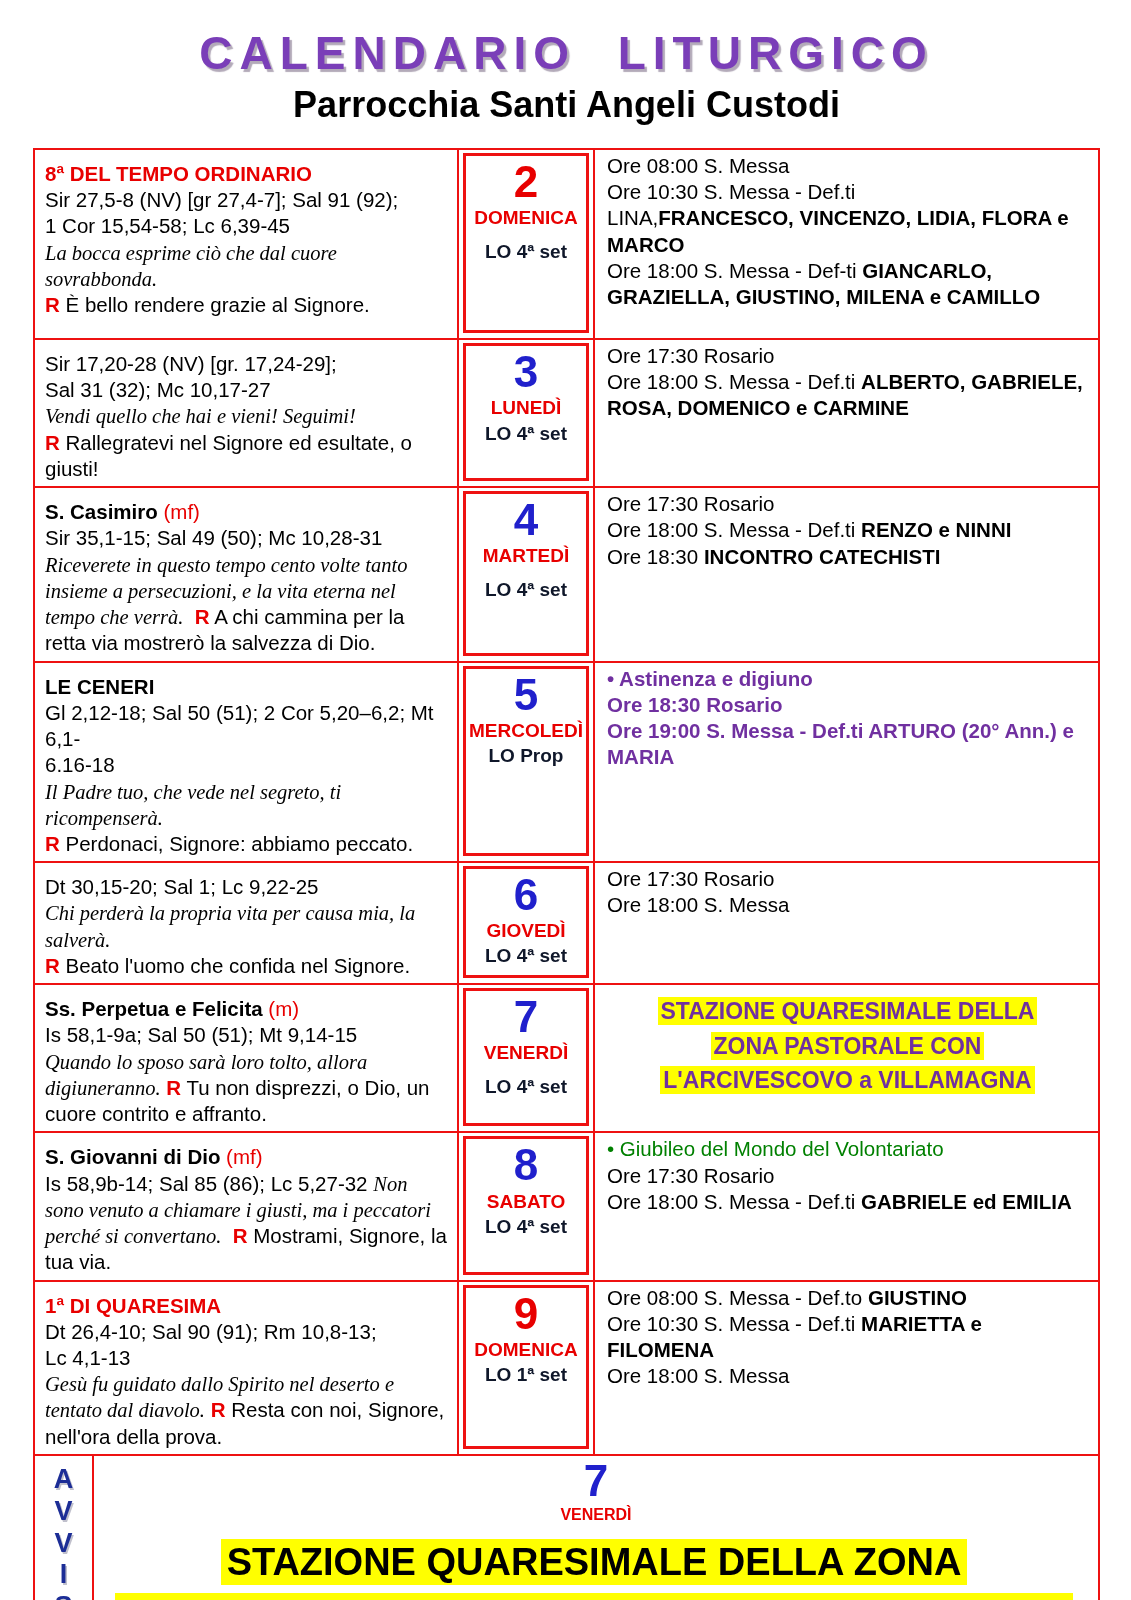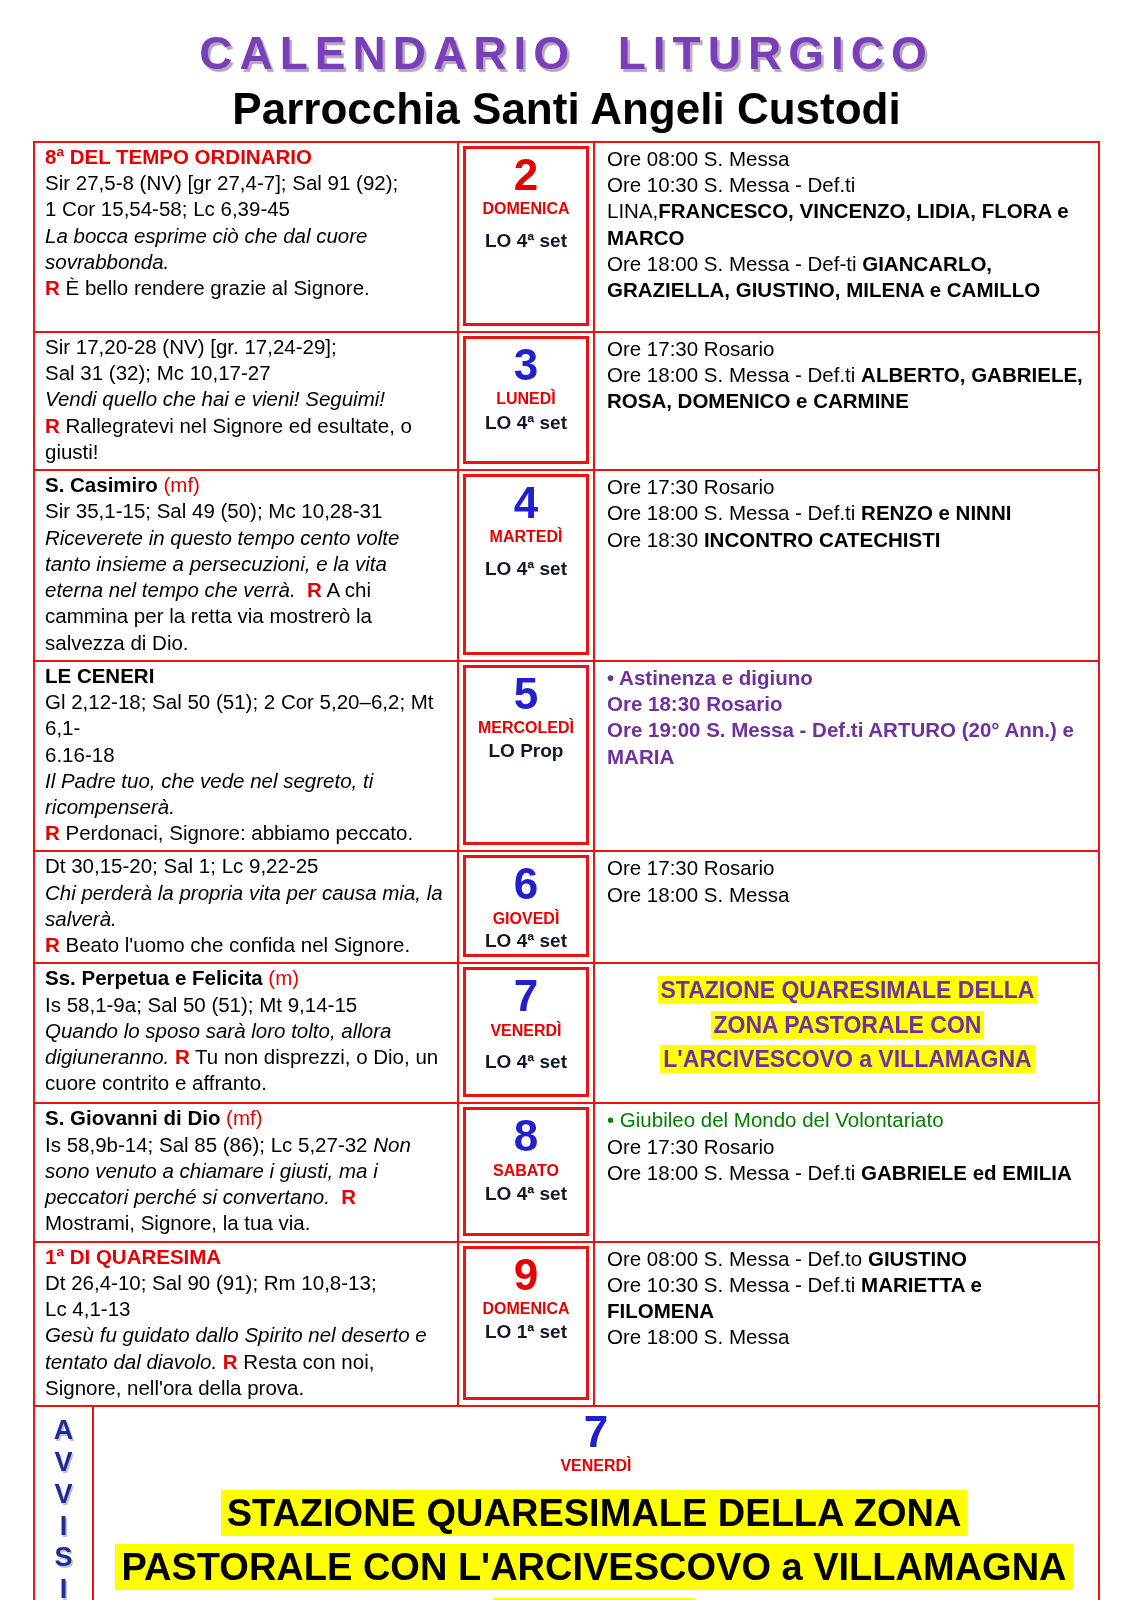--- a/index.html
+++ b/index.html
@@ -1,43 +1,43 @@
 <!DOCTYPE html>
 <html><head>
 <meta charset="utf-8">
 <style>
   html,body{margin:0;padding:0;background:#fff;}
   body{width:1131px;height:1600px;font-family:"Liberation Sans",sans-serif;color:#000;}
   .page{padding:26px 31px 0 33px;box-sizing:border-box;}
   .title{text-align:center;font-weight:bold;font-size:46px;color:#7a3eb8;
          letter-spacing:7px;word-spacing:22px;margin:0 0 4px 0;
          text-shadow:2.5px 2.5px 1px #b3aab9;}
-  .subtitle{text-align:center;font-weight:bold;font-size:44px;margin:0 0 7px 0;}
+  .subtitle{text-align:center;font-weight:bold;font-size:36px;margin:0 0 22px 0;}
 
   .cal{border:2px solid #ee1111;border-bottom:none;}
   .row{display:flex;}
   .row + .row{border-top:2px solid #ee1111;}
   .r1{min-height:188px}.r2{min-height:115px}.r3{min-height:136px}.r4{min-height:138px}
   .r5{min-height:103px}.r6{min-height:138px}.r7{min-height:113px}.r8{min-height:123px}
 
   .cell{box-sizing:border-box;font-size:20.5px;line-height:1.28;}
-  .left{width:424px;padding:1px 8px 4px 10px;border-right:2px solid #ee1111;}
+  .left{width:424px;padding:11px 8px 4px 10px;border-right:2px solid #ee1111;}
   .mid{width:136px;border-right:2px solid #ee1111;display:flex;padding:3px 4px 5px 4px;}
   .mid-inner{flex:1;border:3px solid #ee1111;box-sizing:border-box;text-align:center;padding-top:3px;}
   .right{flex:1;padding:3px 10px 0 12px;}
 
   .day-num{font-size:44px;font-weight:bold;line-height:1.05;}
   .num-red{color:#e80000}.num-blue{color:#2020cc}
-  .day-name{font-size:16px;font-weight:bold;color:#e80000;margin-top:1px;}
+  .day-name{font-size:19px;font-weight:bold;color:#e80000;margin-top:1px;}
   .day-lo{font-size:19px;font-weight:bold;color:#0f172a;margin-top:9px;}
 
   .feast{color:#e80000;font-weight:bold;}
   .feast-black{font-weight:bold;}
   .b{font-weight:bold;}
-  .it{font-style:italic;}
+  .it{font-style:italic;font-family:Liberation Serif, serif;}
   .rr{color:#e80000;font-weight:bold;}
   .redtxt{color:#e80000;}
   .purple{color:#7030a0;font-weight:bold;}
   .green{color:#008000;}
 
   .stazione{text-align:center;font-weight:bold;color:#7030a0;font-size:23px;
             line-height:1.5;max-width:408px;margin:6px auto 0 auto;}
   .hl{background:#ffff00;padding:1px 3px;-webkit-box-decoration-break:clone;box-decoration-break:clone;}
 
   .avvisi{border:2px solid #ee1111;display:flex;min-height:210px;}

